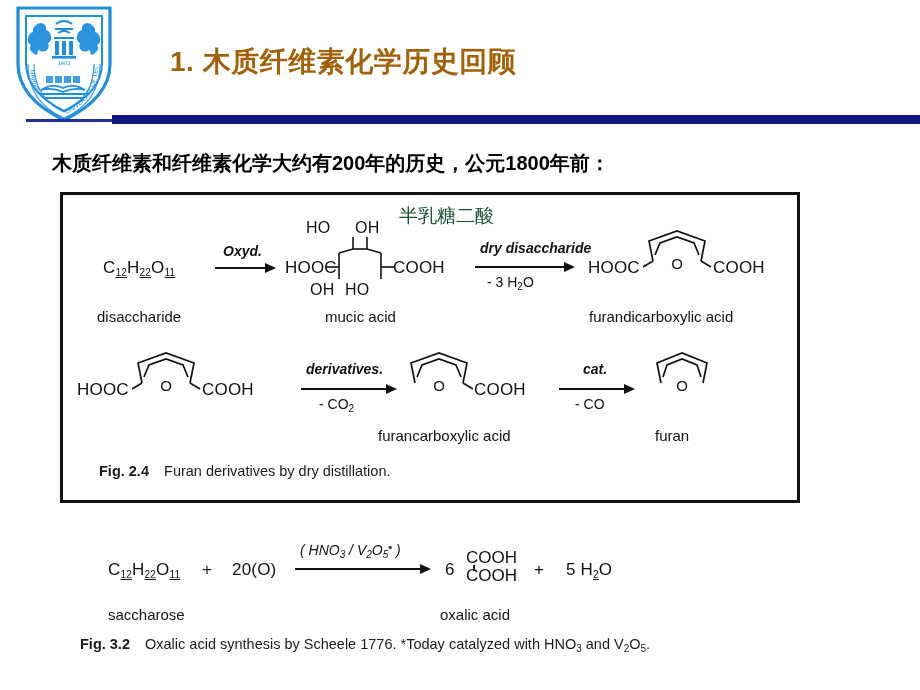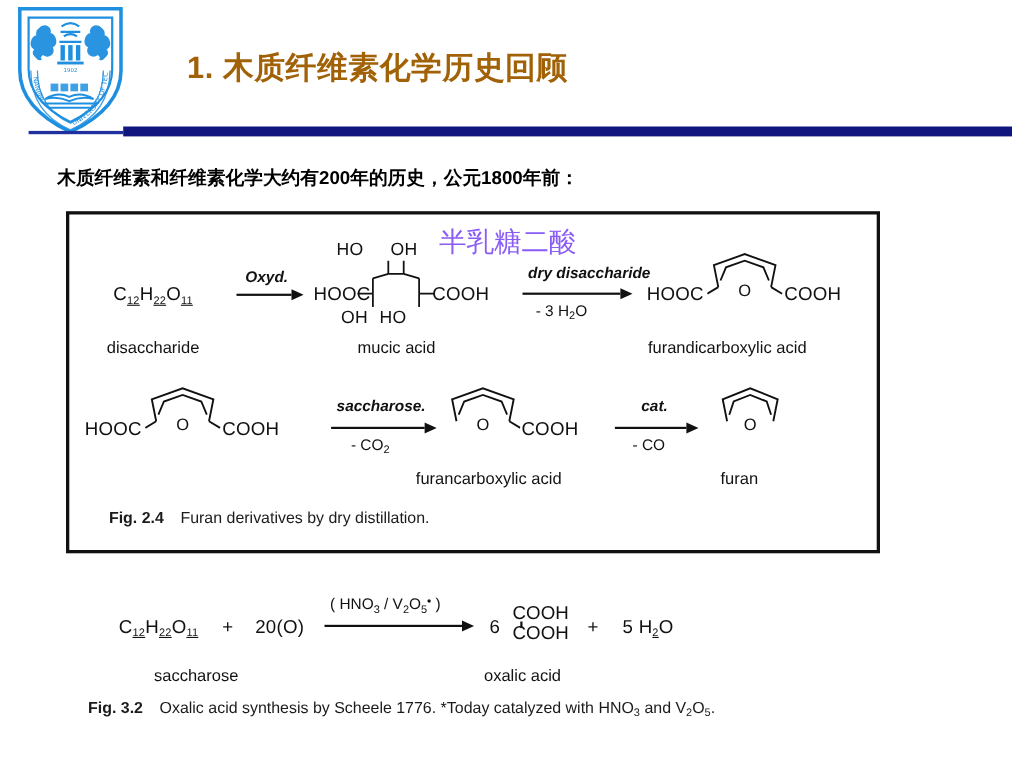--- a/index.html
+++ b/index.html
@@ -26,21 +26,21 @@
     background: #1f2f9e;
   }
   .rule-thick {
     position: absolute; left: 112px; top: 115px; width: 808px; height: 9px;
     background: #11157e;
   }
 
   
   .subtitle {
     position: absolute; left: 52px; top: 150px;
-    font-size: 17px; font-weight: bold; color: #000000; white-space: nowrap;
+    font-size: 20px; font-weight: bold; color: #000000; white-space: nowrap;
   }
 
   
   .fig-box {
     position: absolute; left: 60px; top: 192px; width: 740px; height: 311px;
     border: 3px solid #111111; background: #ffffff;
   }
 
   
   .chem { font-family: "Liberation Sans", "DejaVu Sans", sans-serif; color: #111; }
@@ -56,21 +56,21 @@
   
   .arrow { position: absolute; height: 10px; }
   .arrow .bar { position: absolute; left: 0; top: 4px; height: 2px; background: #111; }
   .arrow .head {
     position: absolute; top: 0px; width: 0; height: 0;
     border-top: 5px solid transparent; border-bottom: 5px solid transparent;
     border-left: 11px solid #111;
   }
 
   .red-note {
-    position: absolute; font-size: 25px; color: #8b5cf6; white-space: nowrap;
+    position: absolute; font-size: 19px; color: #14532d; white-space: nowrap;
     font-family: "DejaVu Sans", sans-serif;
   }
 
   .fig-caption {
     position: absolute; font-size: 14.5px; color: #1b1b1b; white-space: nowrap;
   }
   .fig-caption b { font-weight: bold; }
   .fig-caption sub { font-size: 10px; vertical-align: -3px; }
 
   
@@ -211,21 +211,21 @@
       <g stroke="#111" stroke-width="1.7" fill="none">
         <polyline points="10,34 6,14 34,4 62,14 58,34"></polyline>
         <polyline points="12,28 17,16 34,10 51,16 56,28"></polyline>
         <line x1="10" y1="34" x2="0" y2="40"></line>
         <line x1="58" y1="34" x2="68" y2="40"></line>
       </g>
       <text x="34" y="42" font-size="15" text-anchor="middle" fill="#111" font-family="Liberation Sans, sans-serif">O</text>
     </svg>
     <div class="chem formula abs" style="left:139px; top:185px;">COOH</div>
 
-    <div class="chem cond-top abs" style="left:243px; top:166px;">saccharose.</div>
+    <div class="chem cond-top abs" style="left:243px; top:166px;">derivatives.</div>
     <div class="arrow" style="left:238px; top:189px; width:96px;">
       <div class="bar" style="width:85px;"></div>
       <div class="head" style="left:85px;"></div>
     </div>
     <div class="chem cond-bot abs" style="left:256px; top:201px;">- CO<sub>2</sub></div>
 
     <svg class="abs" style="left:342px; top:154px;" width="68" height="54">
       <g stroke="#111" stroke-width="1.7" fill="none">
         <polyline points="10,34 6,14 34,4 62,14 58,34"></polyline>
         <polyline points="12,28 17,16 34,10 51,16 56,28"></polyline>
@@ -258,36 +258,36 @@
       <span>Furan derivatives by dry distillation.</span>
     </div>
   </div>
 
   <div class="abs" style="left:0; top:0; width:920px; height:690px; pointer-events:none;">
 
     <div class="chem formula abs" style="left:108px; top:560px;">C<sub>12</sub>H<sub>22</sub>O<sub>11</sub></div>
     <div class="chem formula abs" style="left:202px; top:560px;">+</div>
     <div class="chem formula abs" style="left:232px; top:560px;">20(O)</div>
 
-    <div class="chem abs" style="left:300px; top:541px; font-size:14px;">( HNO<sub style="font-size:10px;vertical-align:-3px">3</sub> / V<sub style="font-size:10px;vertical-align:-3px">2</sub>O<sub style="font-size:10px;vertical-align:-3px">5</sub><sup style="font-size:11px;vertical-align:4px">•</sup> )</div>
+    <div class="chem abs" style="left:300px; top:541px; font-size:14px;font-style:italic;">( HNO<sub style="font-size:10px;vertical-align:-3px">3</sub> / V<sub style="font-size:10px;vertical-align:-3px">2</sub>O<sub style="font-size:10px;vertical-align:-3px">5</sub><sup style="font-size:11px;vertical-align:4px">•</sup> )</div>
     <div class="arrow" style="left:295px; top:564px; width:136px;">
       <div class="bar" style="width:125px;"></div>
       <div class="head" style="left:125px;"></div>
     </div>
 
     <div class="chem formula abs" style="left:445px; top:560px;">6</div>
     <div class="stack chem" style="left:466px; top:549px;">
       <div>COOH</div>
       <div>COOH</div>
       <div class="tick"></div>
     </div>
     <div class="chem formula abs" style="left:534px; top:560px;">+</div>
     <div class="chem formula abs" style="left:566px; top:560px;">5 H<sub>2</sub>O</div>
 
-    <div class="chem cmp-name abs" style="left:108px; top:606px;margin-left:32px;">saccharose</div>
+    <div class="chem cmp-name abs" style="left:108px; top:606px;">saccharose</div>
     <div class="chem cmp-name abs" style="left:440px; top:606px;">oxalic acid</div>
 
     <div class="fig-caption" style="left:80px; top:636px;">
       <b>Fig. 3.2</b>
       <span style="display:inline-block;width:7px"></span>
       <span>Oxalic acid synthesis by Scheele 1776. *Today catalyzed with HNO<sub>3</sub> and V<sub>2</sub>O<sub>5</sub>.</span>
     </div>
   </div>
 
 </div>

